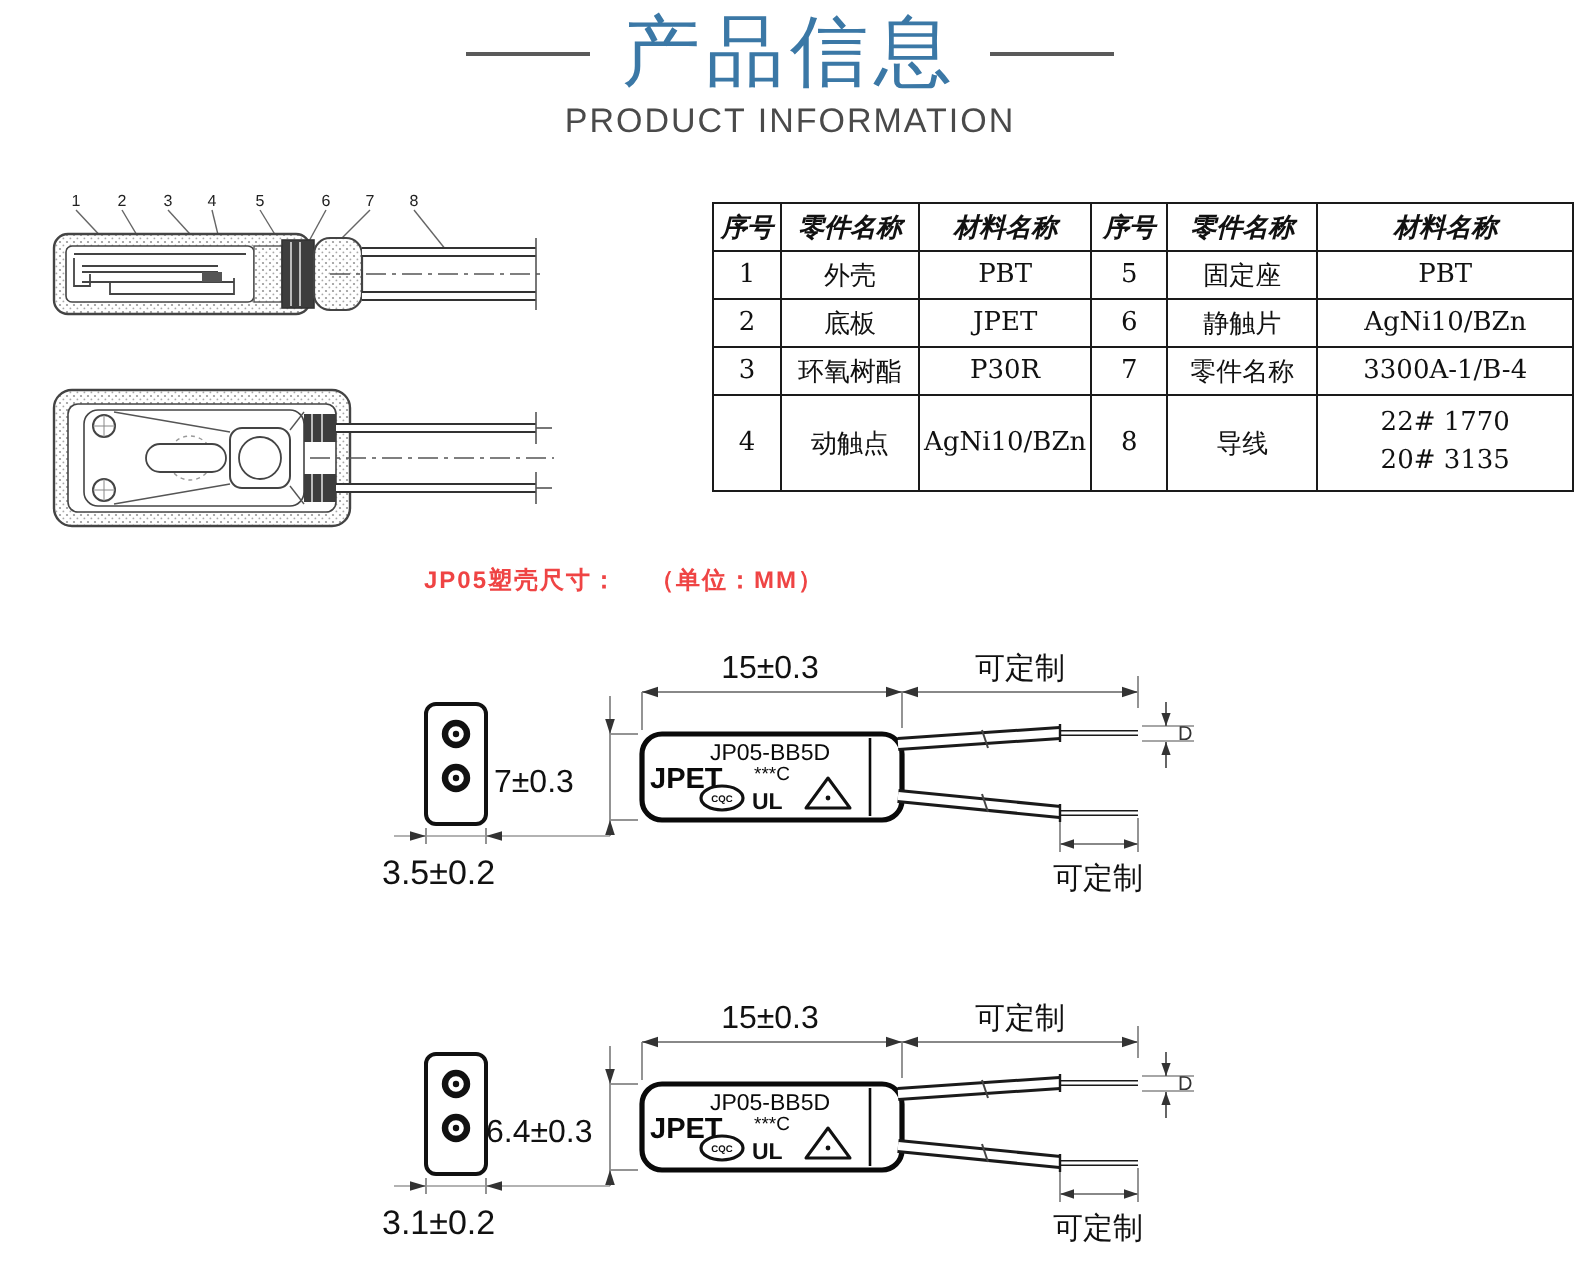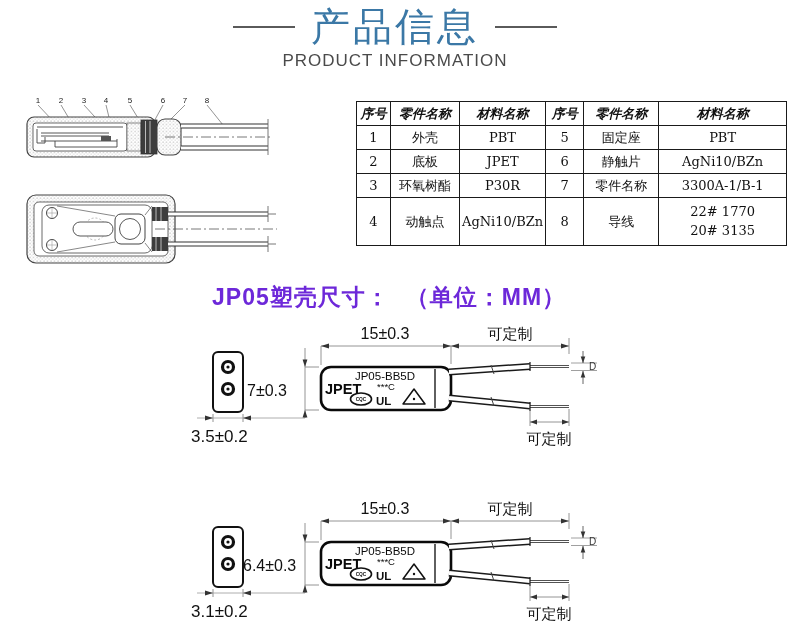--- a/index.html
+++ b/index.html
@@ -12,21 +12,21 @@
   .title-cn{font-size:39px;letter-spacing:3px;color:#3b78a6;font-weight:500;line-height:1.1;}
   .title-en{font-size:17px;letter-spacing:1px;color:#4a4a4a;margin-top:2px;}
   
   table.parts{position:absolute;left:356px;top:101px;border-collapse:collapse;table-layout:fixed;
         font-family:"DejaVu Serif","Liberation Serif",serif;font-size:13px;}
   table.parts th,table.parts td{border:1px solid #1a1a1a;text-align:center;vertical-align:middle;
         padding:1px 2px;overflow:hidden;}
   table.parts th{font-weight:bold;font-style:italic;}
   .pre{white-space:pre-line;line-height:1.45;}
   
-  .sec-heading{position:absolute;left:212px;font-size:23px;font-weight:bold;color:#6d28d9;
+  .sec-heading{position:absolute;left:212px;font-size:12px;font-weight:bold;color:#ef4444;
         letter-spacing:1px;}
   .sec-heading .unit{margin-left:16px;}
   
   .drawing-svg{position:absolute;left:15px;top:92px;}
   .dim-svg-1{position:absolute;left:185px;top:318px;}
   .dim-svg-2{position:absolute;left:185px;top:493px;}
   svg text{font-family:"Liberation Sans",sans-serif;}
 </style>
 </head>
 <body>
@@ -174,21 +174,21 @@
       <td>6</td>
       <td>静触片</td>
       <td>AgNi10/BZn</td>
     </tr>
     <tr style="height:24px">
       <td>3</td>
       <td>环氧树酯</td>
       <td>P30R</td>
       <td>7</td>
       <td>零件名称</td>
-      <td>3300A-1/B-1</td>
+      <td>3300A-1/B-4</td>
     </tr>
     <tr style="height:48px">
       <td>4</td>
       <td>动触点</td>
       <td>AgNi10/BZn</td>
       <td>8</td>
       <td>导线</td>
       <td class="pre">22# 1770
 20# 3135</td>
     </tr>

